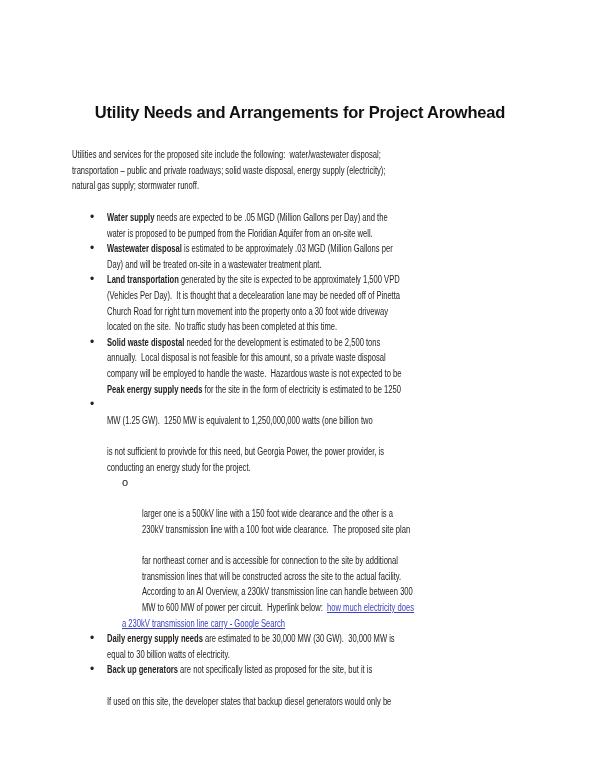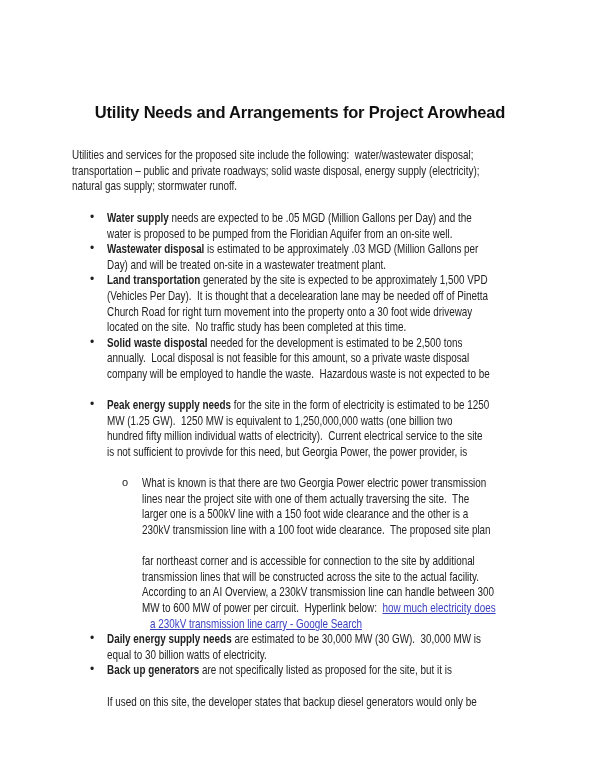--- a/index.html
+++ b/index.html
@@ -9,21 +9,21 @@
     font-family:"Liberation Sans","DejaVu Sans",sans-serif;
   }
   .page { position:relative; width:600px; height:776px; background:#ffffff; }
   .title {
     position:absolute; top:100px; left:0; width:600px; margin:0;
     text-align:center; font-size:16.5px; font-weight:700; color:#111111;
     letter-spacing:-0.2px; line-height:24px;
   }
   .ln {
     position:absolute; left:107px; height:16px; line-height:15.6px;
-    font-size:13px; color:var(--text); white-space:pre;
+    font-size:10px; color:var(--text); white-space:pre;
   }
   .ln .s {
     display:inline-block; transform:scaleX(0.76); transform-origin:0 0;
     white-space:pre;
   }
   .ln .s b { font-weight:700; }
   .intro { left:72px; }
   .sub   { left:142px; }
   .blt {
     position:absolute; left:90px; height:16px; line-height:15.6px;
@@ -59,35 +59,33 @@
   <div class="ln" style="top:288px"><span class="s">(Vehicles Per Day).  It is thought that a decelearation lane may be needed off of Pinetta</span></div>
   <div class="ln" style="top:304px"><span class="s">Church Road for right turn movement into the property onto a 30 foot wide driveway</span></div>
   <div class="ln" style="top:319px"><span class="s">located on the site.  No traffic study has been completed at this time.</span></div>
 
   <span class="blt" style="top:335px">•</span>
   <div class="ln" style="top:335px"><span class="s"><b>Solid waste dispostal</b><span> needed for the development is estimated to be 2,500 tons</span></span></div>
   <div class="ln" style="top:350px"><span class="s">annually.  Local disposal is not feasible for this amount, so a private waste disposal</span></div>
   <div class="ln" style="top:366px"><span class="s">company will be employed to handle the waste.  Hazardous waste is not expected to be</span></div>
 
   <span class="blt" style="top:397px">•</span>
-  <div class="ln" style="top:397px"><span class="s"><b>Peak energy supply needs</b><span> for the site in the form of electricity is estimated to be 1250</span></span></div>
+  <div class="ln" style="top:382px"><span class="s"><b>Peak energy supply needs</b><span> for the site in the form of electricity is estimated to be 1250</span></span></div>
   <div class="ln" style="top:413px"><span class="s">MW (1.25 GW).  1250 MW is equivalent to 1,250,000,000 watts (one billion two</span></div>
-  <div class="ln" style="top:428px"><span class="s">hundred fifty million individual watts of electricity).  Current electrical service to the site</span></div>
   <div class="ln" style="top:444px"><span class="s">is not sufficient to provivde for this need, but Georgia Power, the power provider, is</span></div>
+  <div class="ln" style="top:460px"><span class="s">conducting an energy study for the project.</span></div>
 
   <span class="oblt" style="top:475px">o</span>
-  <div class="ln sub" style="top:475px"><span class="s">What is known is that there are two Georgia Power electric power transmission</span></div>
-  <div class="ln sub" style="top:491px"><span class="s">lines near the project site with one of them actually traversing the site.  The</span></div>
   <div class="ln sub" style="top:506px"><span class="s">larger one is a 500kV line with a 150 foot wide clearance and the other is a</span></div>
   <div class="ln sub" style="top:522px"><span class="s">230kV transmission line with a 100 foot wide clearance.  The proposed site plan</span></div>
   <div class="ln sub" style="top:553px"><span class="s">far northeast corner and is accessible for connection to the site by additional</span></div>
   <div class="ln sub" style="top:569px"><span class="s">transmission lines that will be constructed across the site to the actual facility.</span></div>
   <div class="ln sub" style="top:584px"><span class="s">According to an AI Overview, a 230kV transmission line can handle between 300</span></div>
   <div class="ln sub" style="top:600px"><span class="s"><span>MW to 600 MW of power per circuit.  Hyperlink below:  </span><a class="lnk">how much electricity does</a></span></div>
-  <div class="ln sub" style="top:616px; left:150px"><span class="s"><a class="lnk">a 230kV transmission line carry - Google Search</a></span></div>
+  <div class="ln sub" style="top:616px; left:122px"><span class="s"><a class="lnk">a 230kV transmission line carry - Google Search</a></span></div>
 
   <span class="blt" style="top:631px">•</span>
   <div class="ln" style="top:631px"><span class="s"><b>Daily energy supply needs</b><span> are estimated to be 30,000 MW (30 GW).  30,000 MW is</span></span></div>
   <div class="ln" style="top:647px"><span class="s">equal to 30 billion watts of electricity.</span></div>
 
   <span class="blt" style="top:662px">•</span>
   <div class="ln" style="top:662px"><span class="s"><b>Back up generators</b><span> are not specifically listed as proposed for the site, but it is</span></span></div>
   <div class="ln" style="top:694px"><span class="s">If used on this site, the developer states that backup diesel generators would only be</span></div>
 
 </div>

